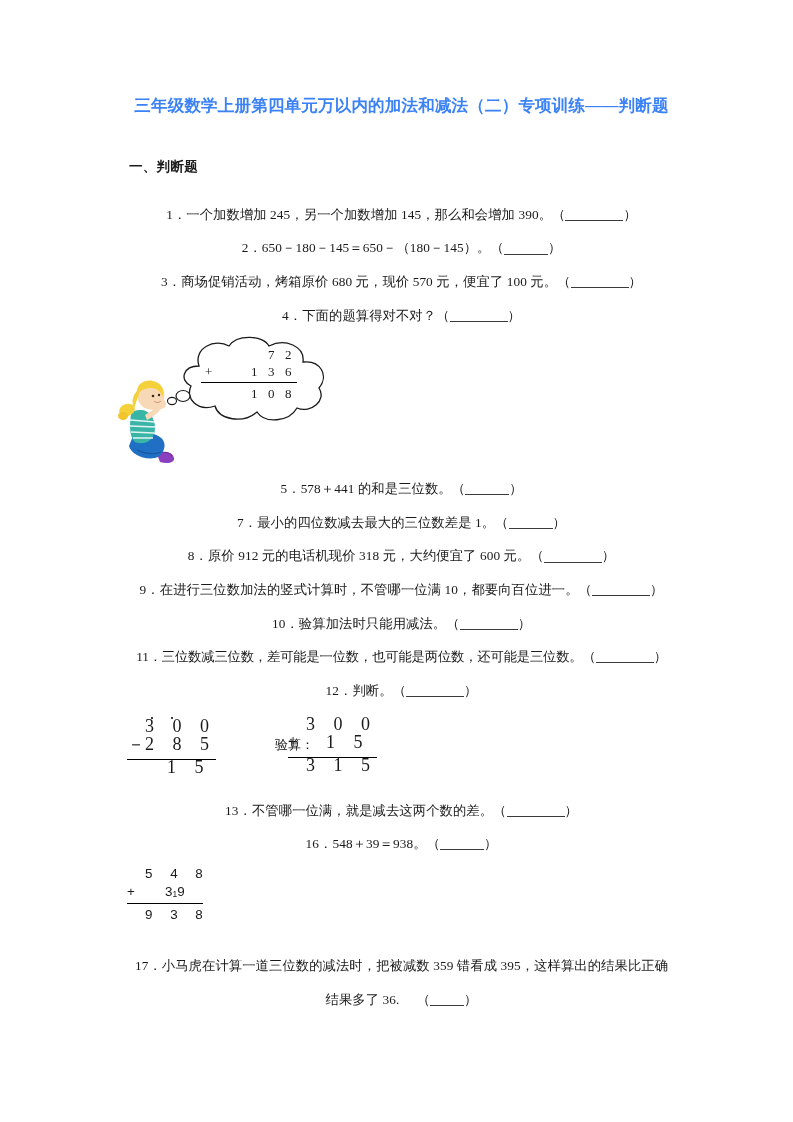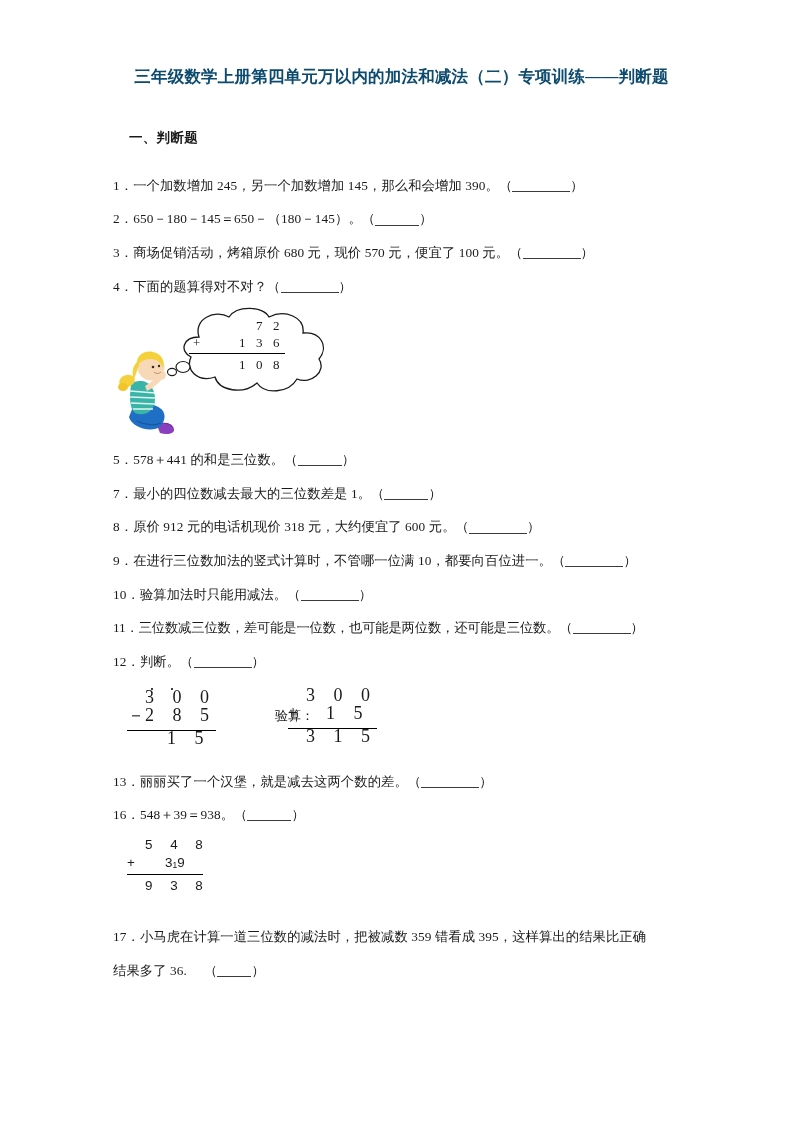--- a/index.html
+++ b/index.html
@@ -16,43 +16,44 @@
     overflow: hidden;
   }
   .page {
     width: 793px;
     height: 1122px;
     position: relative;
     box-sizing: border-box;
     padding: 0 103px 0 113px;
   }
   .doc-title {
-    color: #0c4a6e;
+    color: #3b82f6;
     font-weight: bold;
     font-size: 16.5px;
     text-align: center;
     letter-spacing: 0.2px;
     margin: 0;
-    padding-top: 67px;
+    padding-top: 96px;
     line-height: 1.2;
     white-space: nowrap;
   }
   .section-heading {
     font-weight: bold;
     font-size: 13.5px;
     margin: 16px;
     padding-top: 26px;
     letter-spacing: 0.3px;
   }
   .q {
     font-size: 13.3px;
     line-height: 1.55;
     margin: 0;
     padding-top: 13px;
     letter-spacing: 0.1px;
+    text-align: center;
   }
   .q.tight {
     letter-spacing: -0.15px;
   }
   .q-num {
     white-space: nowrap;
   }
   .blank {
     display: inline-block;
     border-bottom: 1px solid #3a3a3a;
@@ -78,21 +79,21 @@
   }
   .bubble-svg {
     position: absolute;
     left: 50px;
     top: 2px;
     width: 180px;
     height: 92px;
   }
   .bubble-sum {
     position: absolute;
-    left: 74px;
+    left: 86px;
     top: 12px;
     width: 120px;
     font-size: 13px;
     font-family: "Liberation Serif", serif;
   }
   .bs-row {
     display: flex;
     justify-content: flex-end;
     letter-spacing: 3.6px;
     line-height: 1.32;
@@ -296,21 +297,21 @@
           <span class="vdigits ind2">1 5</span>
       </div>
       <div class="vrule"></div>
       <div class="vrow">
         <span class="vop"></span>
           <span class="vdigits">3 1 5</span>
       </div>
     </div>
   </div>
 
-  <p class="q"><span class="q-num">13．</span><span>丽丽买了一个汉堡，就是减去这两个数的差。（</span><span class="blank b-md"></span><span>）</span></p>
+  <p class="q"><span class="q-num">13．</span><span>不管哪一位满，就是减去这两个数的差。（</span><span class="blank b-md"></span><span>）</span></p>
 
 
 
   <p class="q"><span class="q-num">16．</span><span>548＋39＝938。（</span><span class="blank b-sm"></span><span>）</span></p>
 
   <div class="vcalc2-wrap">
     <div class="vcalc2">
       <div class="vrow">
         <span class="vop"></span>
           <span class="vdigits">5 4 8</span>

